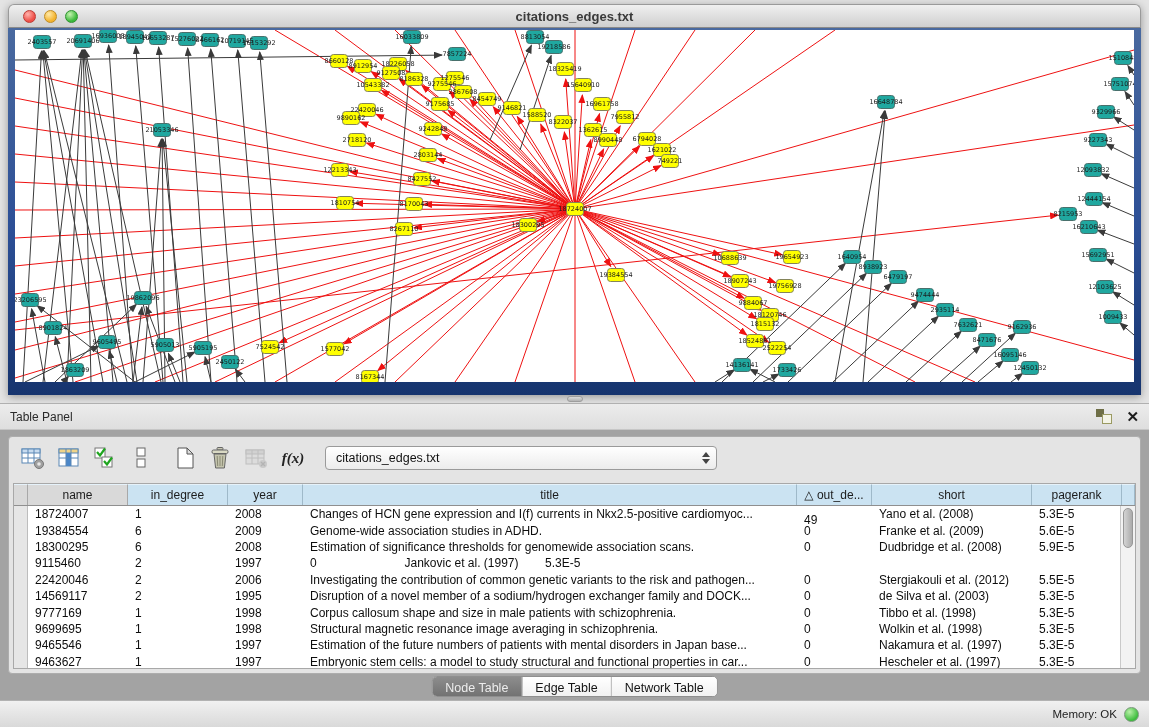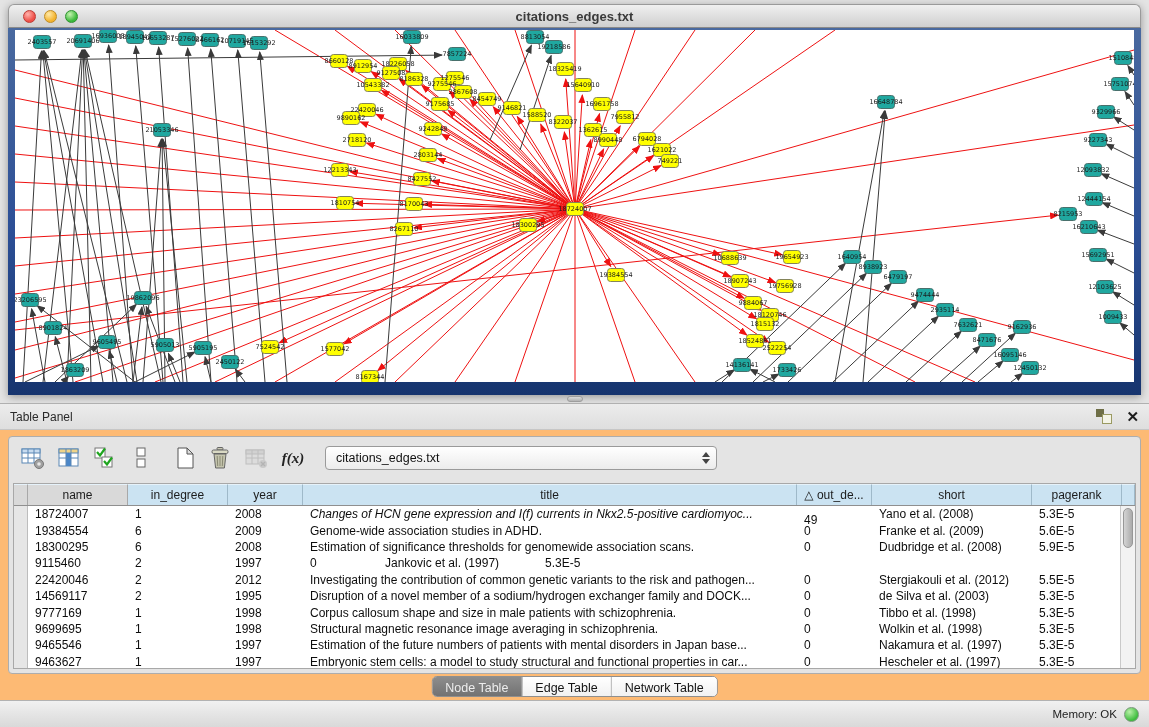--- a/index.html
+++ b/index.html
@@ -26,21 +26,21 @@
   .node-t { fill:#20a8a0; stroke:#49706c; }
   .nlabel { font-family:"DejaVu Sans", sans-serif; font-size:6.5px; fill:#1b1b1b; text-anchor:middle; }
 
   
   .splitter { position:absolute; left:0; top:395px; width:1149px; height:8px; }
   .grip { position:absolute; left:567px; top:1px; width:16px; height:6px; border-radius:3px;
     background:linear-gradient(#d9d9d9,#b3b3b3); border:1px solid #9d9d9d; }
 
   
   .table-panel { position:absolute; left:0; top:403px; width:1149px; height:297px;
-    background:#fdba74; border-top:1px solid #b0b0b0; }
+    background:#a3a3a3; border-top:1px solid #b0b0b0; }
   .panel-header { height:26px; display:flex; align-items:center; padding:0 10px;
     background:linear-gradient(#ececec,#dedede); border-bottom:1px solid #c6c6c6; }
   .panel-title { font-size:12px; color:#2a2a2a; }
   .panel-header .spacer { flex:1; }
   .float-ic { width:16px; height:15px; position:relative; margin-right:14px; cursor:default; }
   .float-ic .b1 { position:absolute; left:0; top:0; width:8px; height:8px; background:#6e6e46; }
   .float-ic .b2 { position:absolute; right:0; bottom:0; width:10px; height:10px; border:1.5px solid #9a9a62; background:#f4f4e6; }
   .close-ic { font-size:15px; font-weight:bold; color:#1d1d1d; line-height:15px; }
 
   .group-box { position:absolute; left:8px; right:8px; top:32px; height:238px;
@@ -544,21 +544,21 @@
           <div class="th" style="width: 160px;">short</div>
           <div class="th" style="width: 90px;">pagerank</div>
           <div class="th" style="flex: 1 1 0%;"></div>
         </div>
       <div id="tbody">
           <div class="trow">
             <div class="gut" style="width: 14px;"></div>
             <div class="td" style="width: 100px;">18724007</div>
             <div class="td" style="width: 100px;">1</div>
             <div class="td" style="width: 75px;">2008</div>
-            <div class="td" style="width: 494px; font-style: italic;">Changes of HCN gene expression and I(f) currents in Nkx2.5-positive cardiomyoc...</div>
+            <div class="td" style="width: 494px;">Changes of HCN gene expression and I(f) currents in Nkx2.5-positive cardiomyoc...</div>
             <div class="td" style="width: 75px; margin-top: 12px;">49</div>
             <div class="td" style="width: 160px;">Yano et al. (2008)</div>
             <div class="td" style="width: 90px;">5.3E-5</div>
           </div>
           <div class="trow">
             <div class="gut" style="width: 14px;"></div>
             <div class="td" style="width: 100px;">19384554</div>
             <div class="td" style="width: 100px;">6</div>
             <div class="td" style="width: 75px;">2009</div>
             <div class="td" style="width: 494px;">Genome-wide association studies in ADHD.</div>
@@ -575,28 +575,28 @@
             <div class="td" style="width: 75px;">0</div>
             <div class="td" style="width: 160px;">Dudbridge et al. (2008)</div>
             <div class="td" style="width: 90px;">5.9E-5</div>
           </div>
           <div class="trow">
             <div class="gut" style="width: 14px;"></div>
             <div class="td" style="width: 100px;">9115460</div>
             <div class="td" style="width: 100px;">2</div>
             <div class="td" style="width: 75px;">1997</div>
             <div class="td" style="width: 75px;">0</div>
-            <div class="td" style="width: 160px;">Jankovic et al. (1997)</div>
+            <div class="td" style="width: 160px; text-align: center;">Jankovic et al. (1997)</div>
             <div class="td" style="width: 90px;">5.3E-5</div>
           </div>
           <div class="trow">
             <div class="gut" style="width: 14px;"></div>
             <div class="td" style="width: 100px;">22420046</div>
             <div class="td" style="width: 100px;">2</div>
-            <div class="td" style="width: 75px;">2012</div>
+            <div class="td" style="width: 75px;">2006</div>
             <div class="td" style="width: 494px;">Investigating the contribution of common genetic variants to the risk and pathogen...</div>
             <div class="td" style="width: 75px;">0</div>
             <div class="td" style="width: 160px;">Stergiakouli et al. (2012)</div>
             <div class="td" style="width: 90px;">5.5E-5</div>
           </div>
           <div class="trow">
             <div class="gut" style="width: 14px;"></div>
             <div class="td" style="width: 100px;">14569117</div>
             <div class="td" style="width: 100px;">2</div>
             <div class="td" style="width: 75px;">1995</div>

